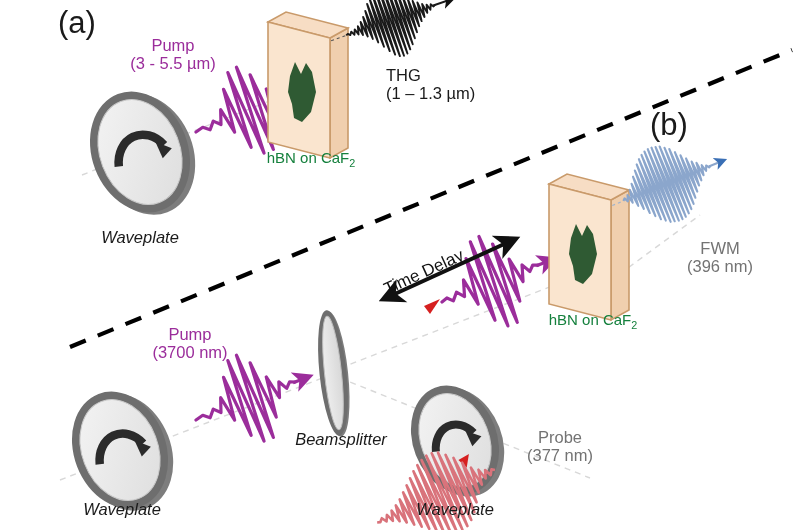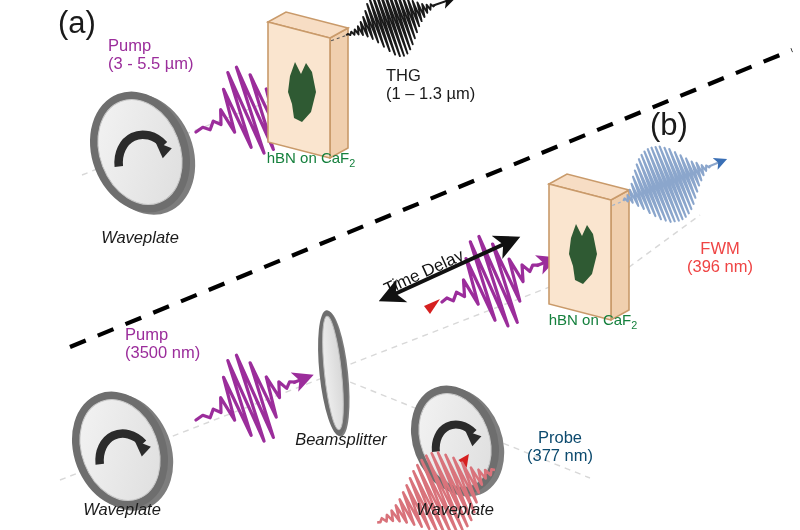--- a/index.html
+++ b/index.html
@@ -3,25 +3,25 @@
 <meta charset="utf-8">
 <style>
   html,body{margin:0;padding:0;background:#ffffff;}
   body{width:800px;height:530px;overflow:hidden;
        font-family:"Liberation Sans","DejaVu Sans",sans-serif;}
   #stage{position:relative;width:800px;height:530px;background:#ffffff;}
   #stage svg{position:absolute;left:0;top:0;}
   .lbl{position:absolute;white-space:nowrap;line-height:1.12;}
   .panel-lbl{font-size:31px;color:#1a1a1a;}
   .cap{font-size:16.5px;color:#1a1a1a;text-align:center;font-style:italic;}
-  .pump-lbl{font-size:16.5px;color:#9b2d9b;}
+  .pump-lbl{font-size:16.5px;color:#9b2d9b;text-align:center;}
   .thg-lbl{font-size:16.5px;color:#1a1a1a;}
   .hbn-lbl{font-size:15px;color:#15803d;text-align:center;}
-  .fwm-lbl{font-size:16.5px;color:#ef4444;text-align:center;}
-  .probe-lbl{font-size:16.5px;color:#0c4a6e;text-align:center;}
+  .fwm-lbl{font-size:16.5px;color:#737373;text-align:center;}
+  .probe-lbl{font-size:16.5px;color:#737373;text-align:center;}
   .td-lbl{font-size:17px;color:#111;transform-origin:left top;}
   sub{font-size:.72em;}
 </style>
 </head>
 <body>
 
 <div id="stage">
 
 <svg width="800" height="530" viewBox="0 0 800 530">
   <defs>
@@ -202,21 +202,21 @@
 
 <div class="lbl thg-lbl" style="left:386px;top:66px;width:130px;">
   <div>THG</div>
   <div>(1 – 1.3 µm)</div>
 </div>
 
 <div class="lbl panel-lbl" style="left:650px;top:108px;">(b)</div>
 
 <div class="lbl pump-lbl" style="left:125px;top:325px;width:130px;">
   <div>Pump</div>
-  <div>(3500 nm)</div>
+  <div>(3700 nm)</div>
 </div>
 
 <div class="lbl cap" style="left:57px;top:500px;width:130px;">Waveplate</div>
 
 <div class="lbl cap" style="left:271px;top:430px;width:140px;">Beamsplitter</div>
 
 <div class="lbl cap" style="left:390px;top:500px;width:130px;">Waveplate</div>
 
 <div class="lbl probe-lbl" style="left:495px;top:428px;width:130px;">
   <div>Probe</div>

